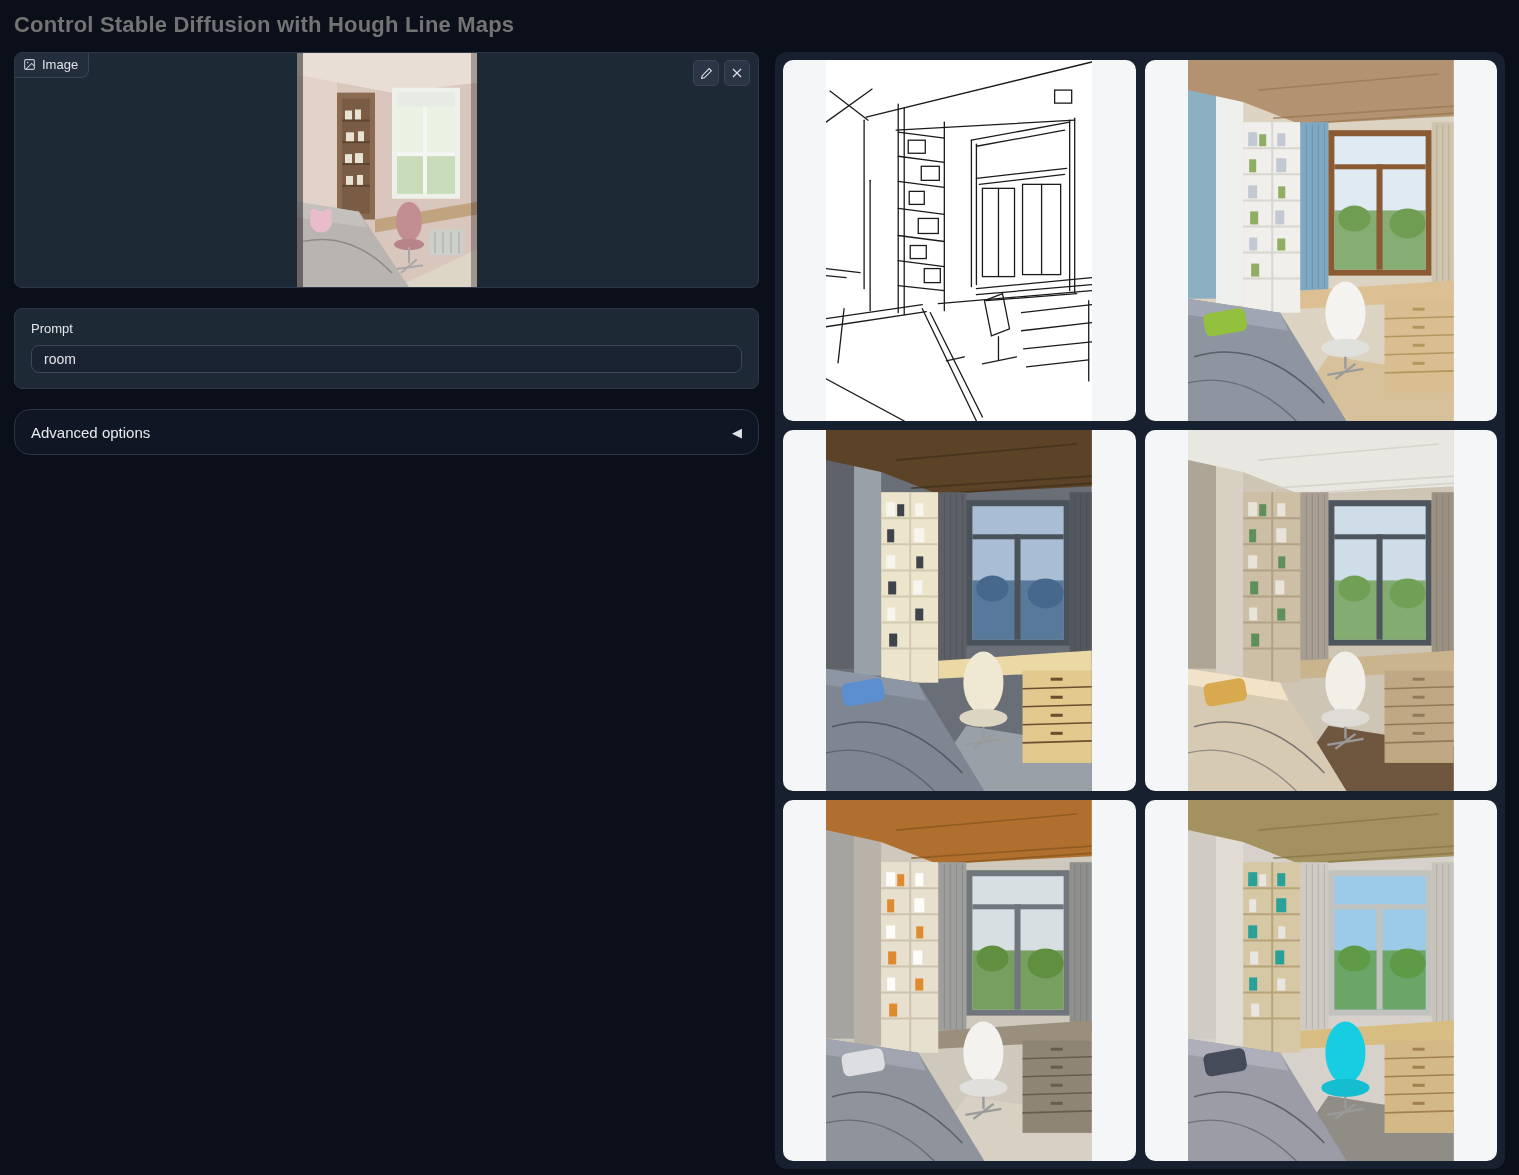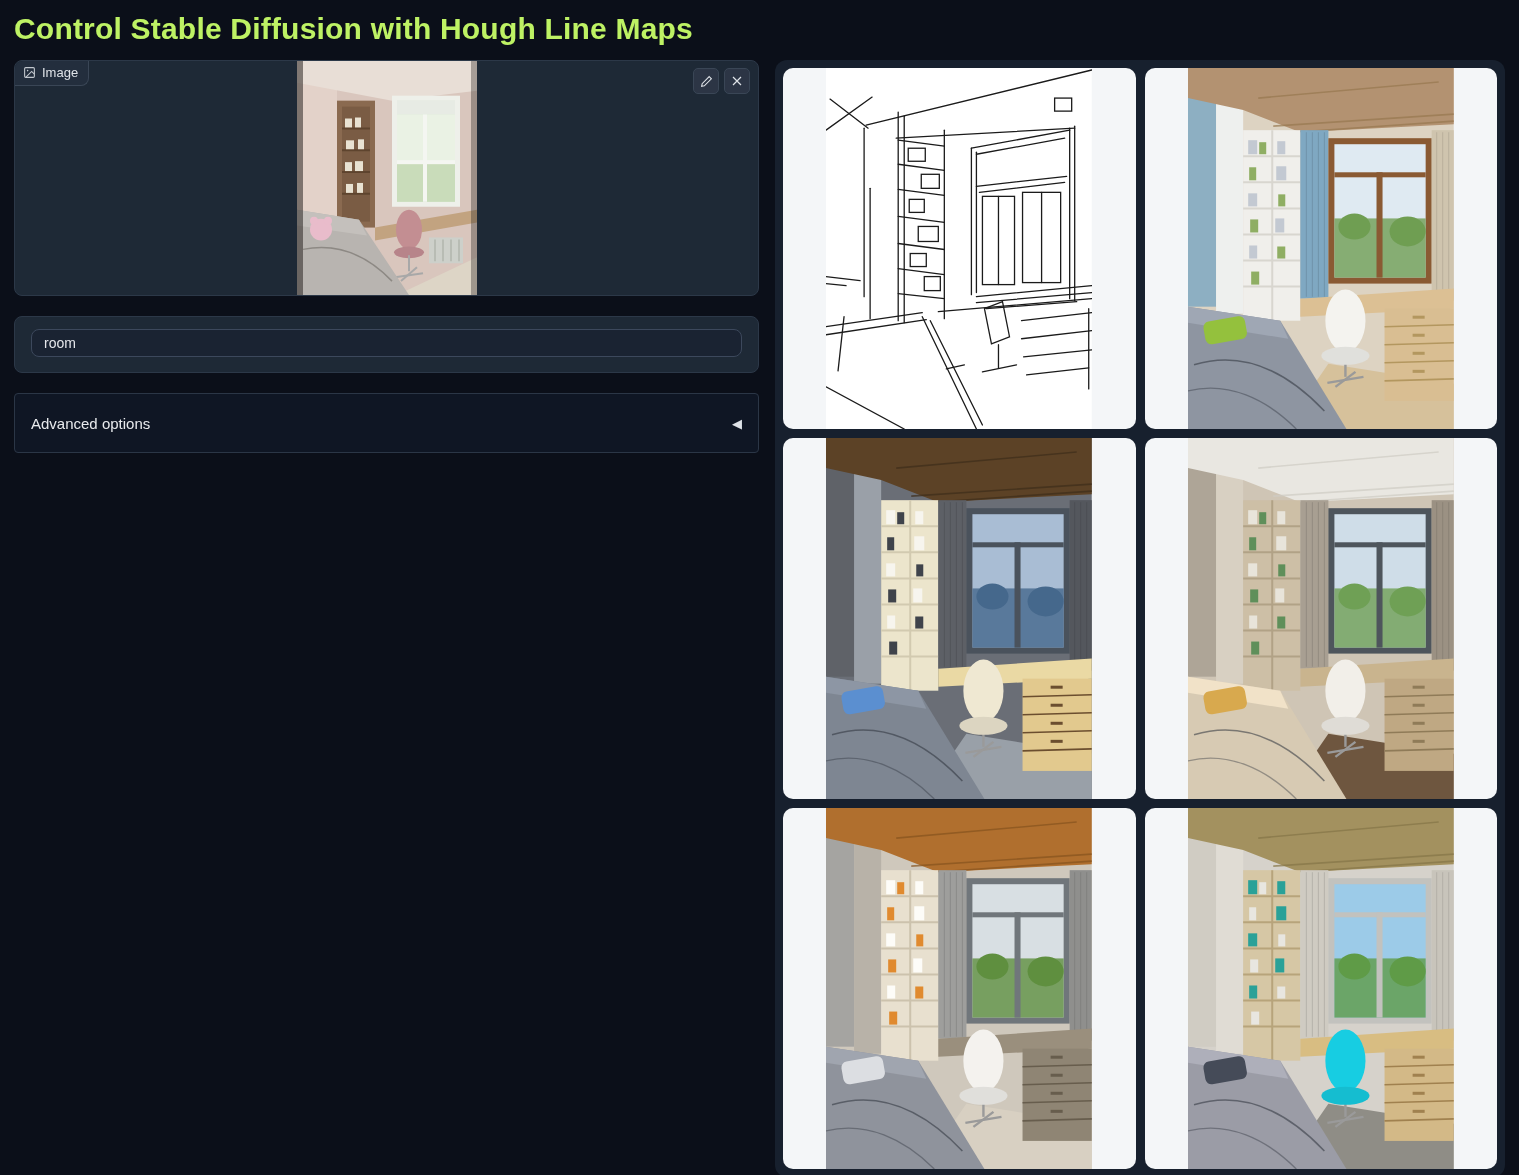--- a/index.html
+++ b/index.html
@@ -5,23 +5,23 @@
   * { box-sizing: border-box; margin: 0; padding: 0; }
   html,body { width: 1519px; height: 1175px; }
   body {
     background: #0b0f19;
     color: #e5e7eb;
     font-family: "Liberation Sans", sans-serif;
     padding: 10px 14px;
     overflow: hidden;
   }
   h1.title {
-    font-size: 30px;
+    font-size: 22px;
     font-weight: 700;
-    color: #bef264;
+    color: #737373;
     margin: 2px 0 14px 0;
     letter-spacing: .2px;
   }
   .main { display: flex; gap: 16px; align-items: flex-start; }
   .left-col { width: 745px; flex: none; display: flex; flex-direction: column; }
 
   
   .image-panel {
     position: relative;
     height: 236px;
@@ -86,24 +86,24 @@
     border: 1px solid #5b6472;
     border-radius: 8px;
     color: #ffffff; font-size: 15px; font-weight: 700;
     font-family: "Liberation Sans", sans-serif;
     cursor: pointer;
   }
 
   
   .accordion {
     margin-top: 20px;
-    height: 60px;
+    height: 46px;
     background: #0f1624;
     border: 1px solid #2b3646;
-    border-radius: 4px;
+    border-radius: 16px;
     display: flex; align-items: center; justify-content: space-between;
     padding: 0 16px;
     cursor: pointer;
   }
   .accordion .acc-label { font-size: 15px; color: #e8eaed; }
   .accordion .acc-arrow { font-size: 13px; color: #dfe3e8; }
 
   
   .gallery {
     flex: 1;
@@ -210,20 +210,21 @@
           <circle cx="24" cy="170" r="11" fill="#e9bccb"></circle>
           <circle cx="17" cy="161" r="4" fill="#e9bccb"></circle>
           <circle cx="31" cy="161" r="4" fill="#e9bccb"></circle>
           <rect x="0" y="0" width="6" height="236" fill="#2a2522" opacity=".55"></rect>
           <rect x="174" y="0" width="6" height="236" fill="#2a2522" opacity=".35"></rect>
         </svg>
       </div>
     </div>
 
     <div class="prompt-panel">
+      <span class="field-label">Prompt</span>
       <input type="text" value="room" style="">
     </div>
 
 
     <div class="accordion">
       <span class="acc-label">Advanced options</span>
       <span class="acc-arrow">◀</span>
     </div>
   </div>
 

